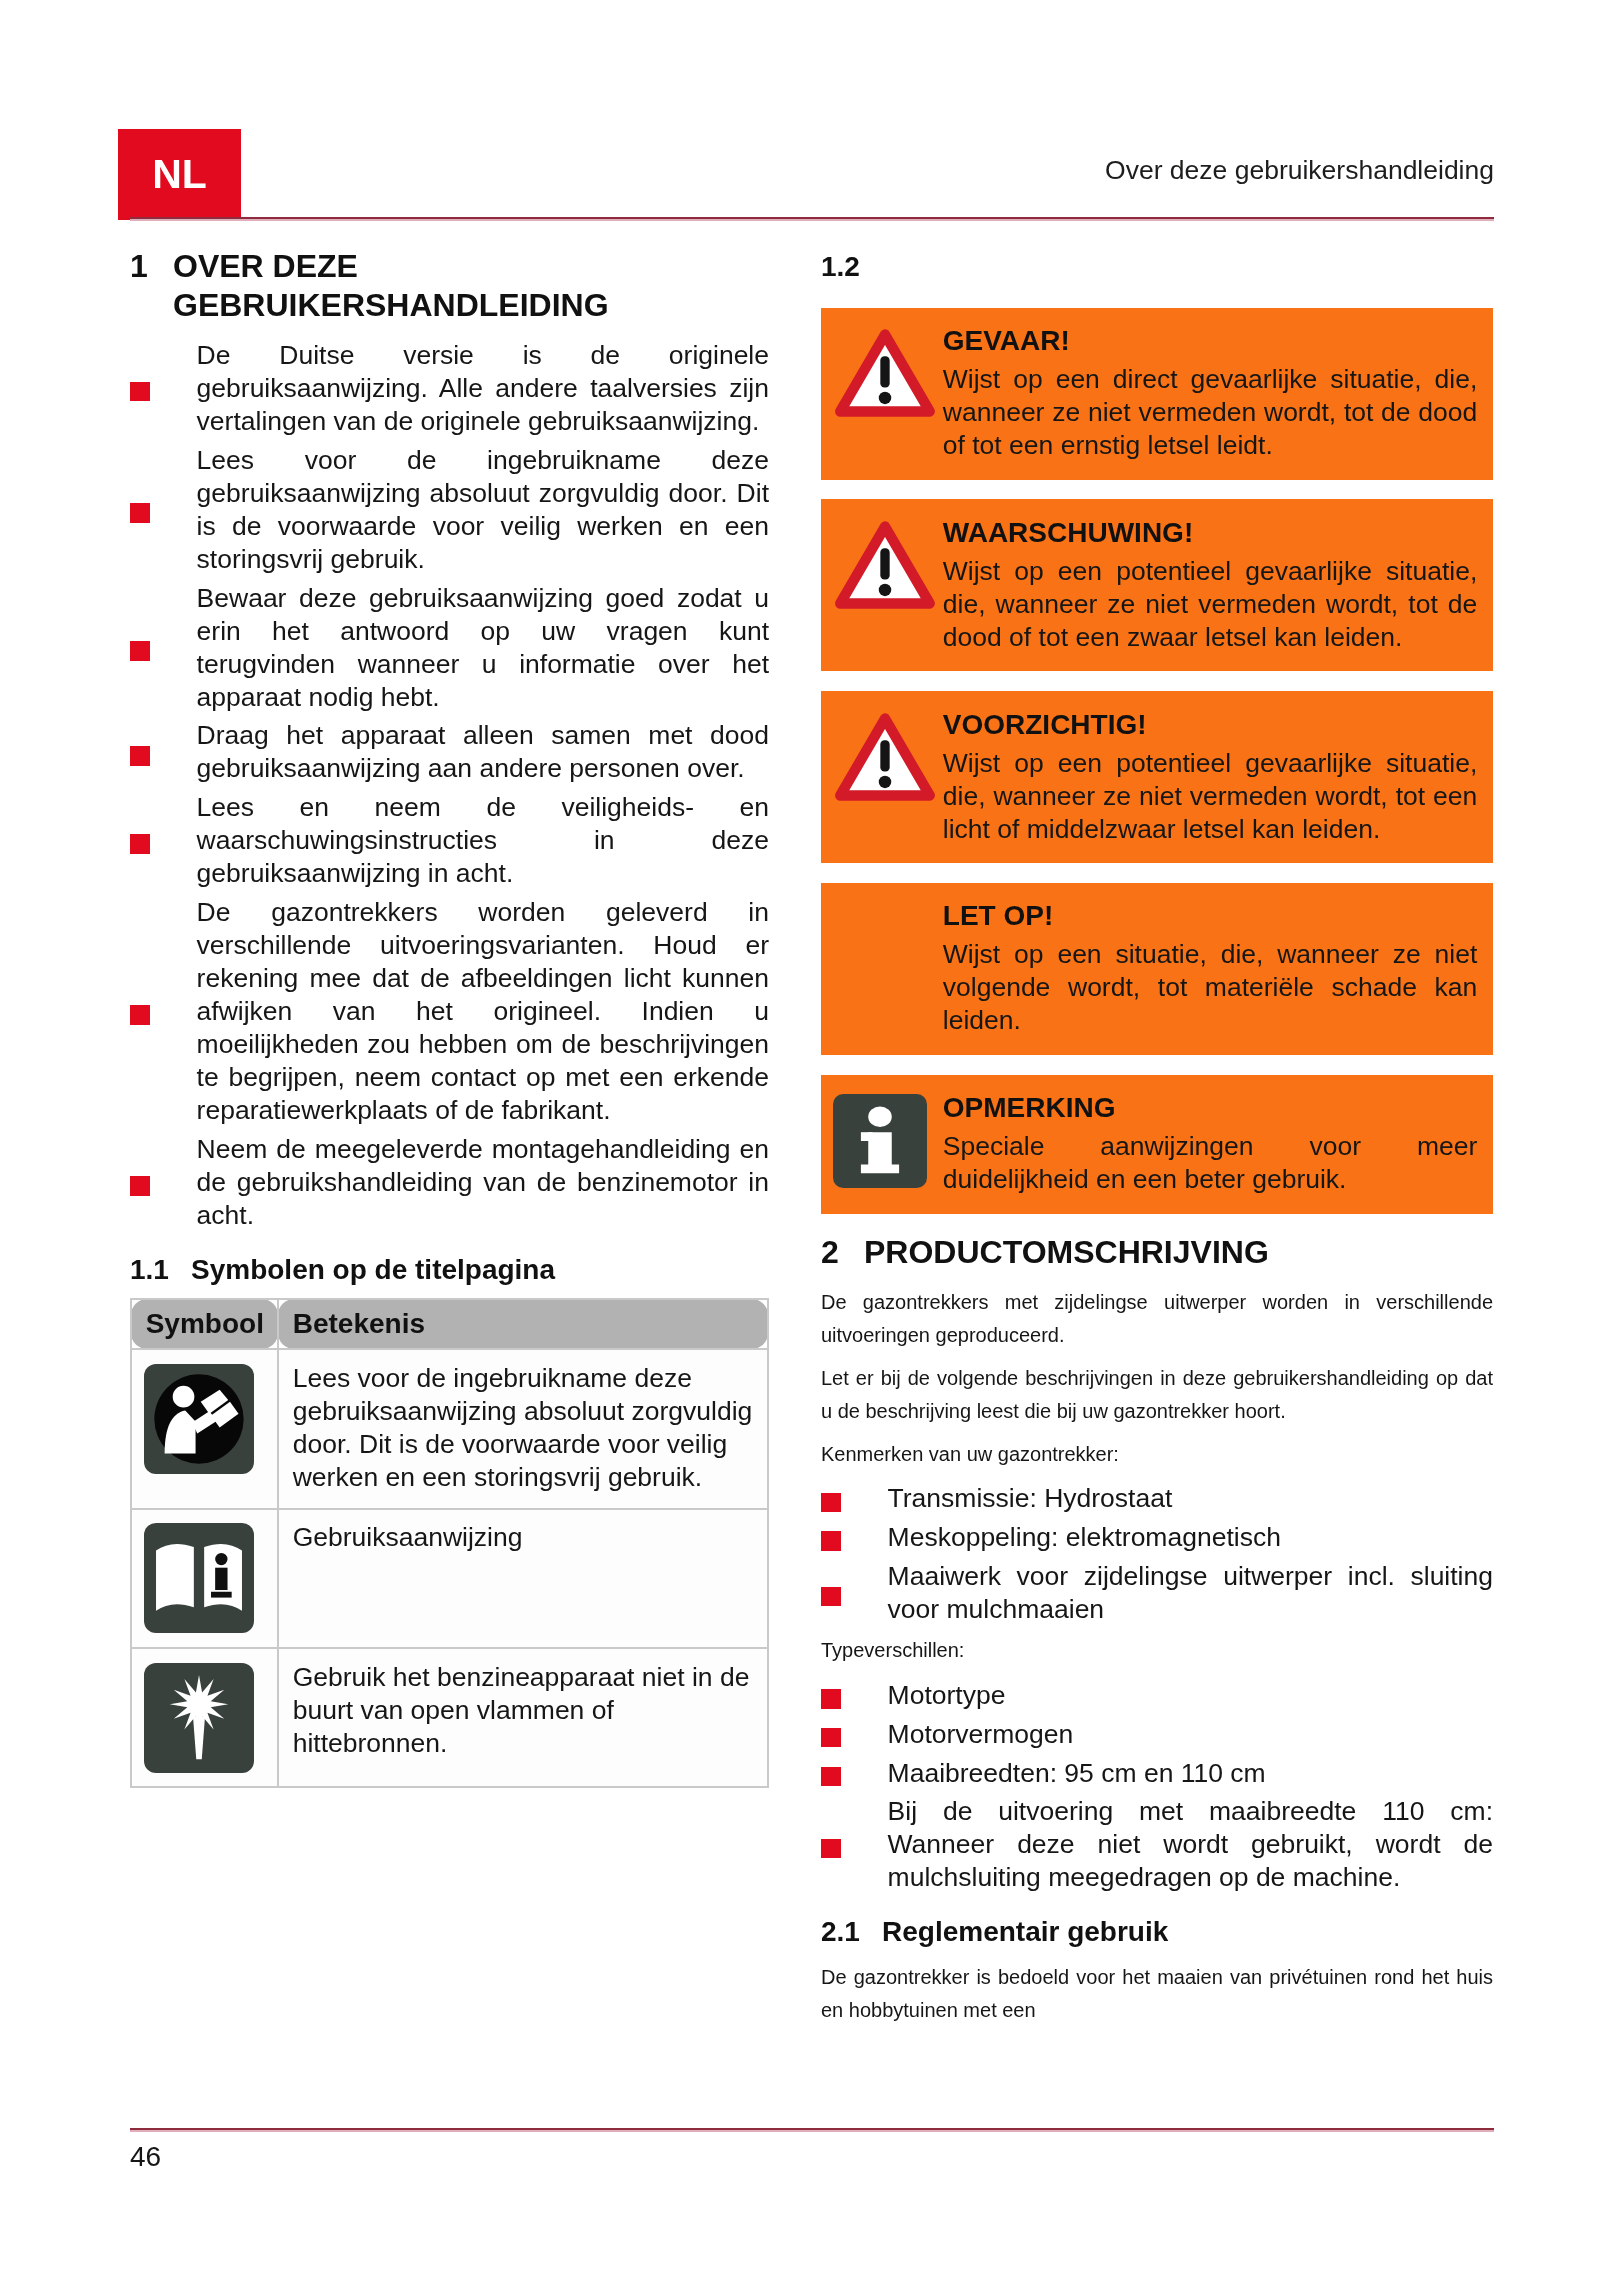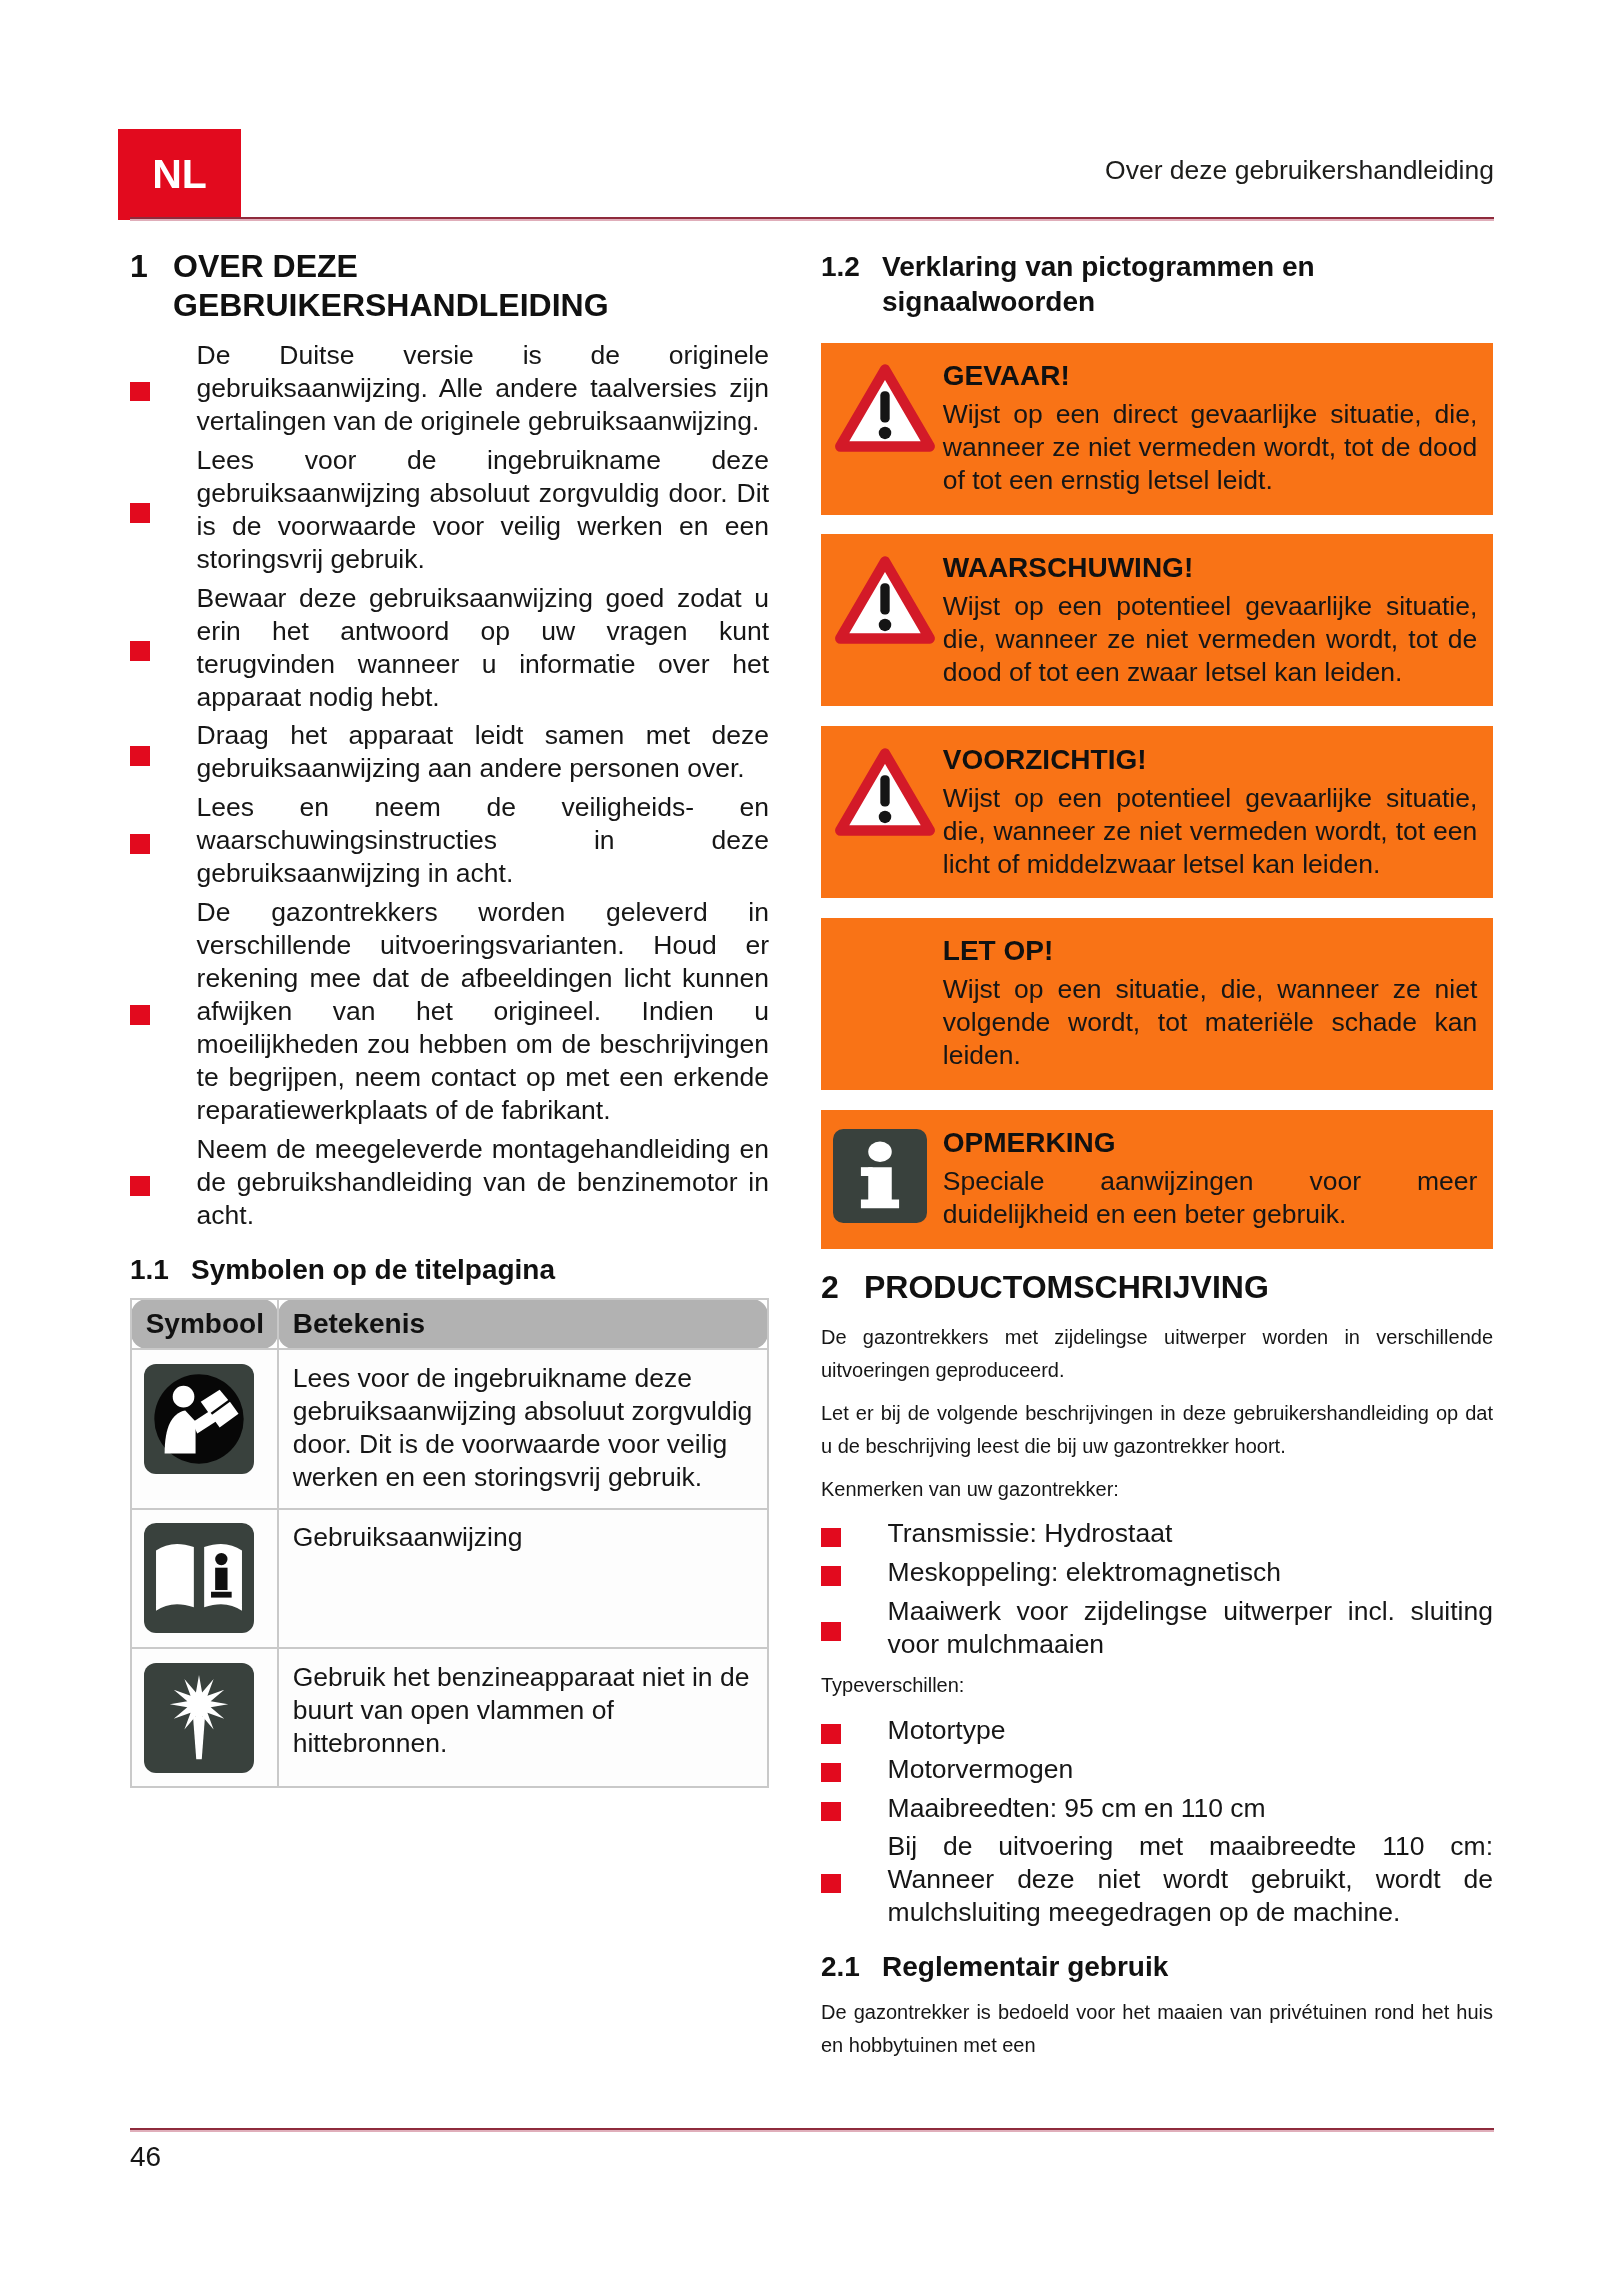--- a/index.html
+++ b/index.html
@@ -103,21 +103,21 @@
       <li class="bullet">
         <span class="sq"></span>
         <span class="bullet-text">Lees voor de ingebruikname deze gebruiksaanwijzing absoluut zorgvuldig door. Dit is de voorwaarde voor veilig werken en een storingsvrij gebruik.</span>
       </li>
       <li class="bullet">
         <span class="sq"></span>
         <span class="bullet-text">Bewaar deze gebruiksaanwijzing goed zodat u erin het antwoord op uw vragen kunt terugvinden wanneer u informatie over het apparaat nodig hebt.</span>
       </li>
       <li class="bullet">
         <span class="sq"></span>
-        <span class="bullet-text">Draag het apparaat leidt samen met deze gebruiksaanwijzing aan andere personen over.</span>
+        <span class="bullet-text">Draag het apparaat alleen samen met dood gebruiksaanwijzing aan andere personen over.</span>
       </li>
       <li class="bullet">
         <span class="sq"></span>
         <span class="bullet-text">Lees en neem de veiligheids- en waarschuwingsinstructies in deze gebruiksaanwijzing in acht.</span>
       </li>
       <li class="bullet">
         <span class="sq"></span>
         <span class="bullet-text">De gazontrekkers worden geleverd in verschillende uitvoeringsvarianten. Houd er rekening mee dat de afbeeldingen licht kunnen afwijken van het origineel. Indien u moeilijkheden zou hebben om de beschrijvingen te begrijpen, neem contact op met een erkende reparatiewerkplaats of de fabrikant.</span>
       </li>
       <li class="bullet">
@@ -177,21 +177,20 @@
           <td>Gebruik het benzineapparaat niet in de buurt van open vlammen of hittebronnen.</td>
         </tr>
       </tbody>
     </table>
   </div>
 
   <div class="col col-right">
 
     <div class="h-sub first">
       <span class="hnum">1.2</span>
-      <span class="ht">Verklaring van pictogrammen en signaalwoorden</span>
     </div>
 
     <div class="signal-box">
       <div class="sb-icon">
         <svg class="tri" viewBox="0 0 100 88">
           <path d="M50 7 L93 81 L7 81 Z" fill="#ffffff" stroke="#d31a28" stroke-width="10" stroke-linejoin="round"></path>
           <rect x="45.5" y="28" width="9" height="30" rx="4" fill="#151515"></rect>
           <circle cx="50" cy="68" r="6" fill="#151515"></circle>
         </svg>
       </div>

